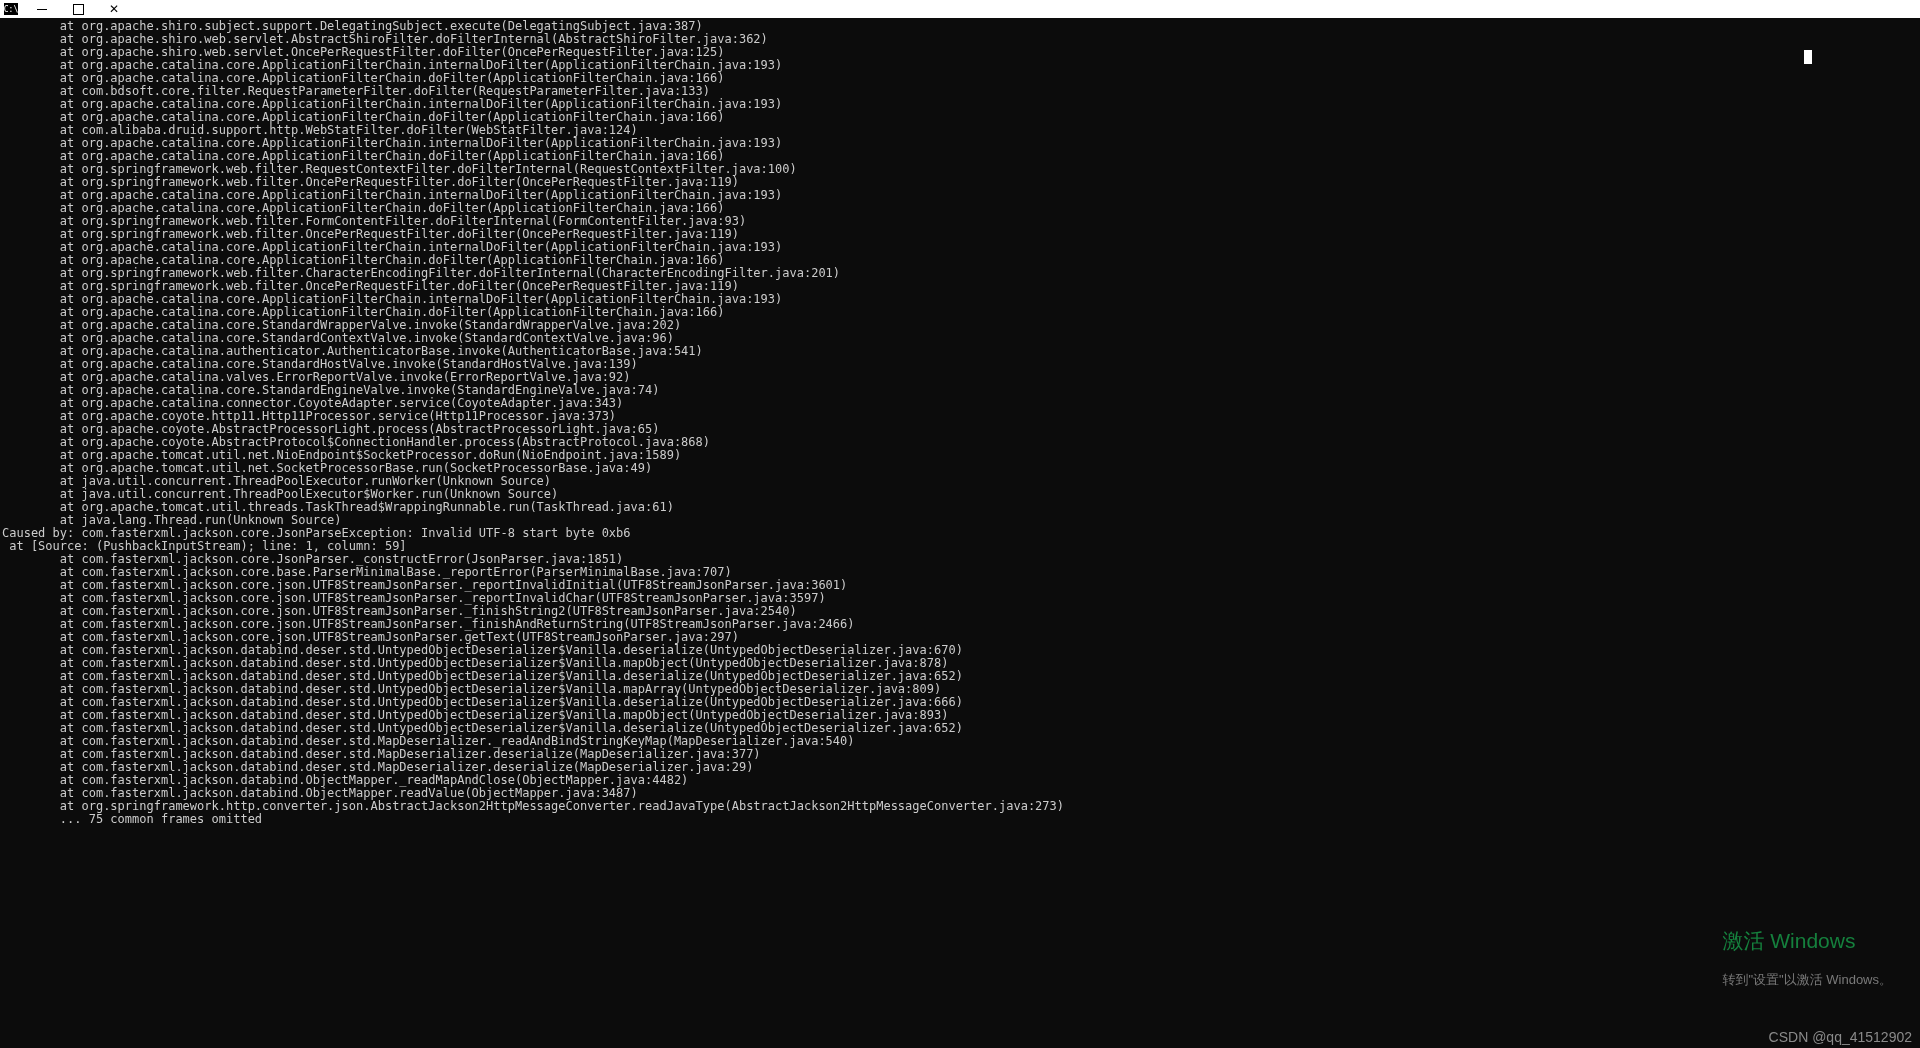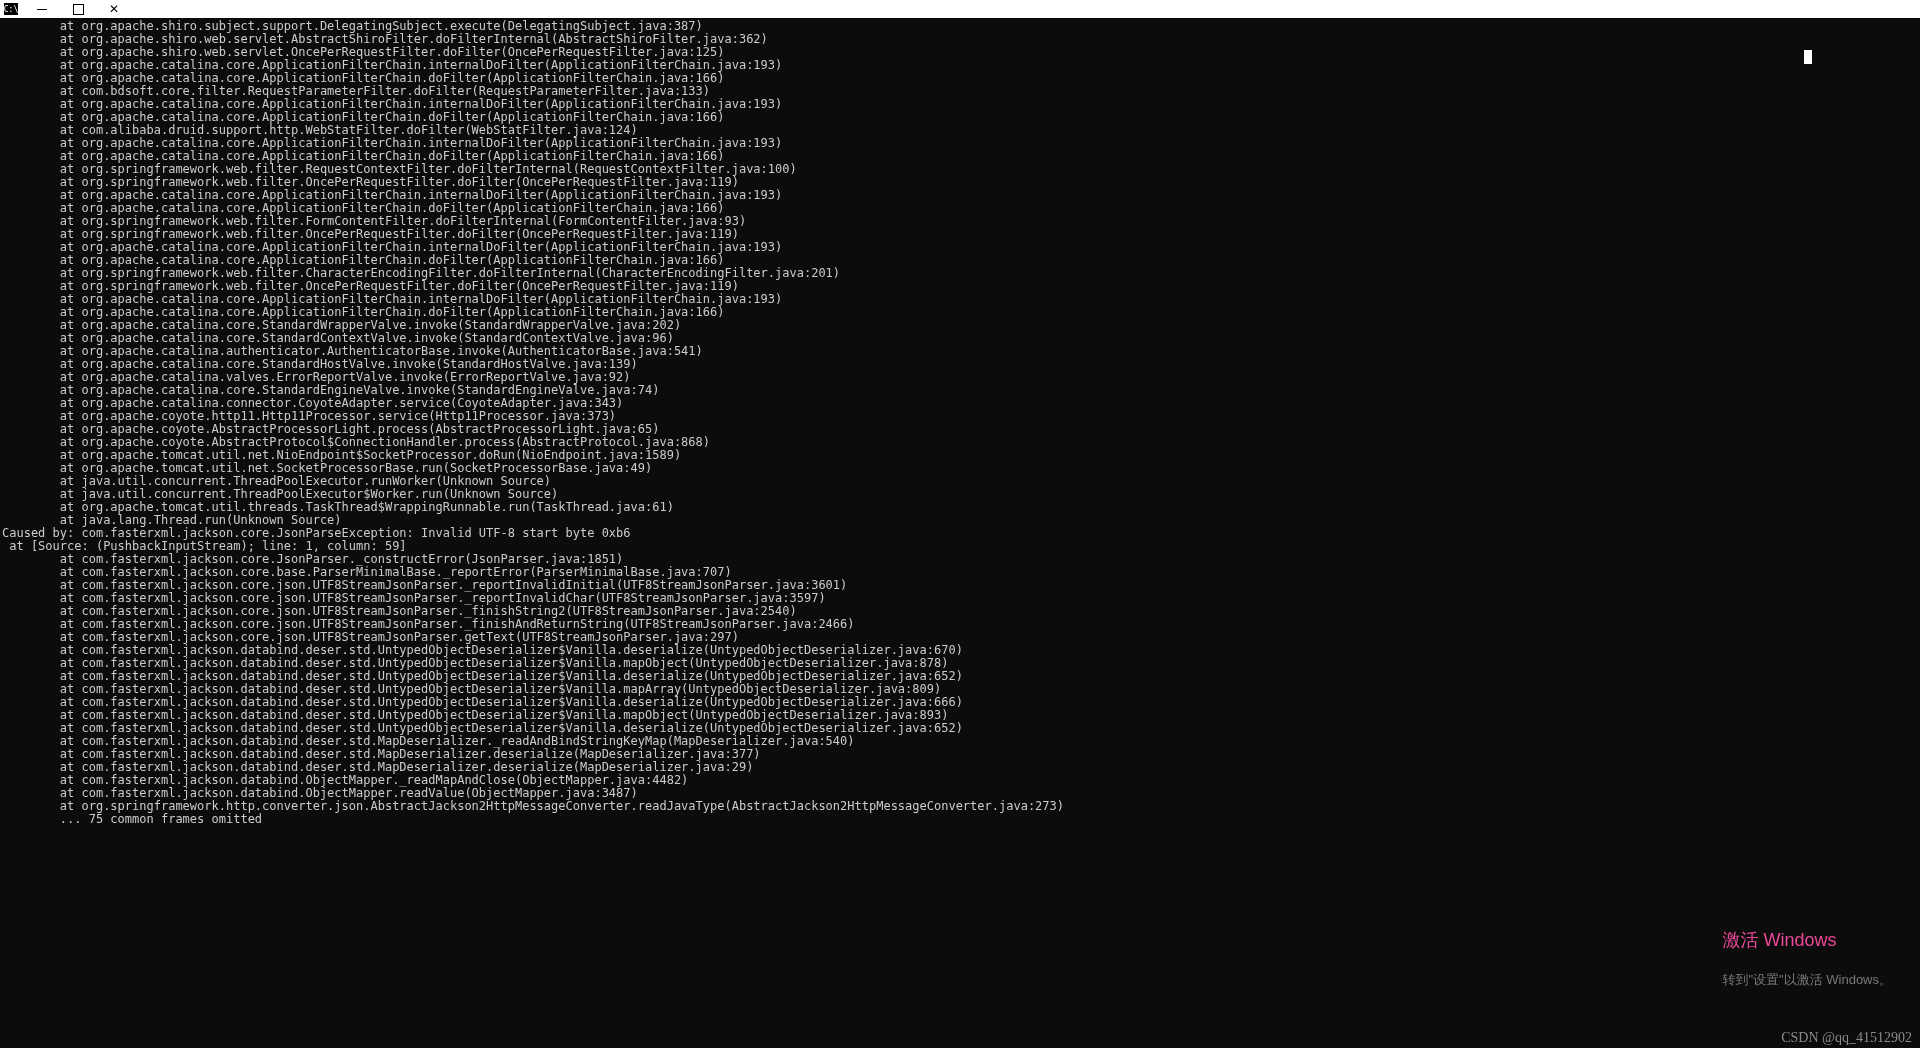--- a/index.html
+++ b/index.html
@@ -9,23 +9,23 @@
 .titlebar .cmdicon { width:14px; height:12px; background:#000; margin-right:6px; display:inline-flex; align-items:center; justify-content:center; color:#fff; font-size:8px; font-family:Consolas,monospace; }
 .titlebar .title { flex:1; white-space:nowrap; overflow:hidden; }
 .winbtns { display:flex; height:100%; }
 .winbtn { width:36px; display:flex; align-items:center; justify-content:center; font-size:11px; }
 .winbtn.min::before { content:""; width:10px; border-top:1px solid #000; }
 .winbtn.max::before { content:""; width:9px; height:9px; border:1px solid #000; }
 .winbtn.close::before { content:"✕"; font-size:12px; }
 .terminal { flex:1; background:#0c0c0c; color:#cccccc; font-family:"NSimSun","SimSun",Consolas,monospace; font-size:12px; line-height:13px; white-space:pre; padding:2px 0 0 2px; overflow:hidden; position:relative; }
 .cursor { position:absolute; top:32px; right:108px; width:8px; height:14px; background:#ffffff; }
 .watermark { position:absolute; right:28px; bottom:36px; text-align:left; color:#7a7a7a; font-family:"Microsoft YaHei","Segoe UI",sans-serif; }
-.watermark .ln1 { font-size:18px; color:#ec4899; }
+.watermark .ln1 { font-size:21px; color:#15803d; }
 .watermark .ln2 { font-size:13px; color:#7a7a7a; }
-.csdn { position:absolute; right:8px; bottom:4px; color:#8a8a8a; font-size:14px; font-family:Liberation Serif, serif; }
+.csdn { position:absolute; right:8px; bottom:4px; color:#8a8a8a; font-size:14px; font-family:Liberation Sans, sans-serif; }
 </style>
 </head>
 <body>
 
 <div class="window">
   <div class="titlebar">
     <span class="cmdicon">C:\</span>
     <div class="winbtns">
       <div class="winbtn min"></div>
       <div class="winbtn max"></div>

